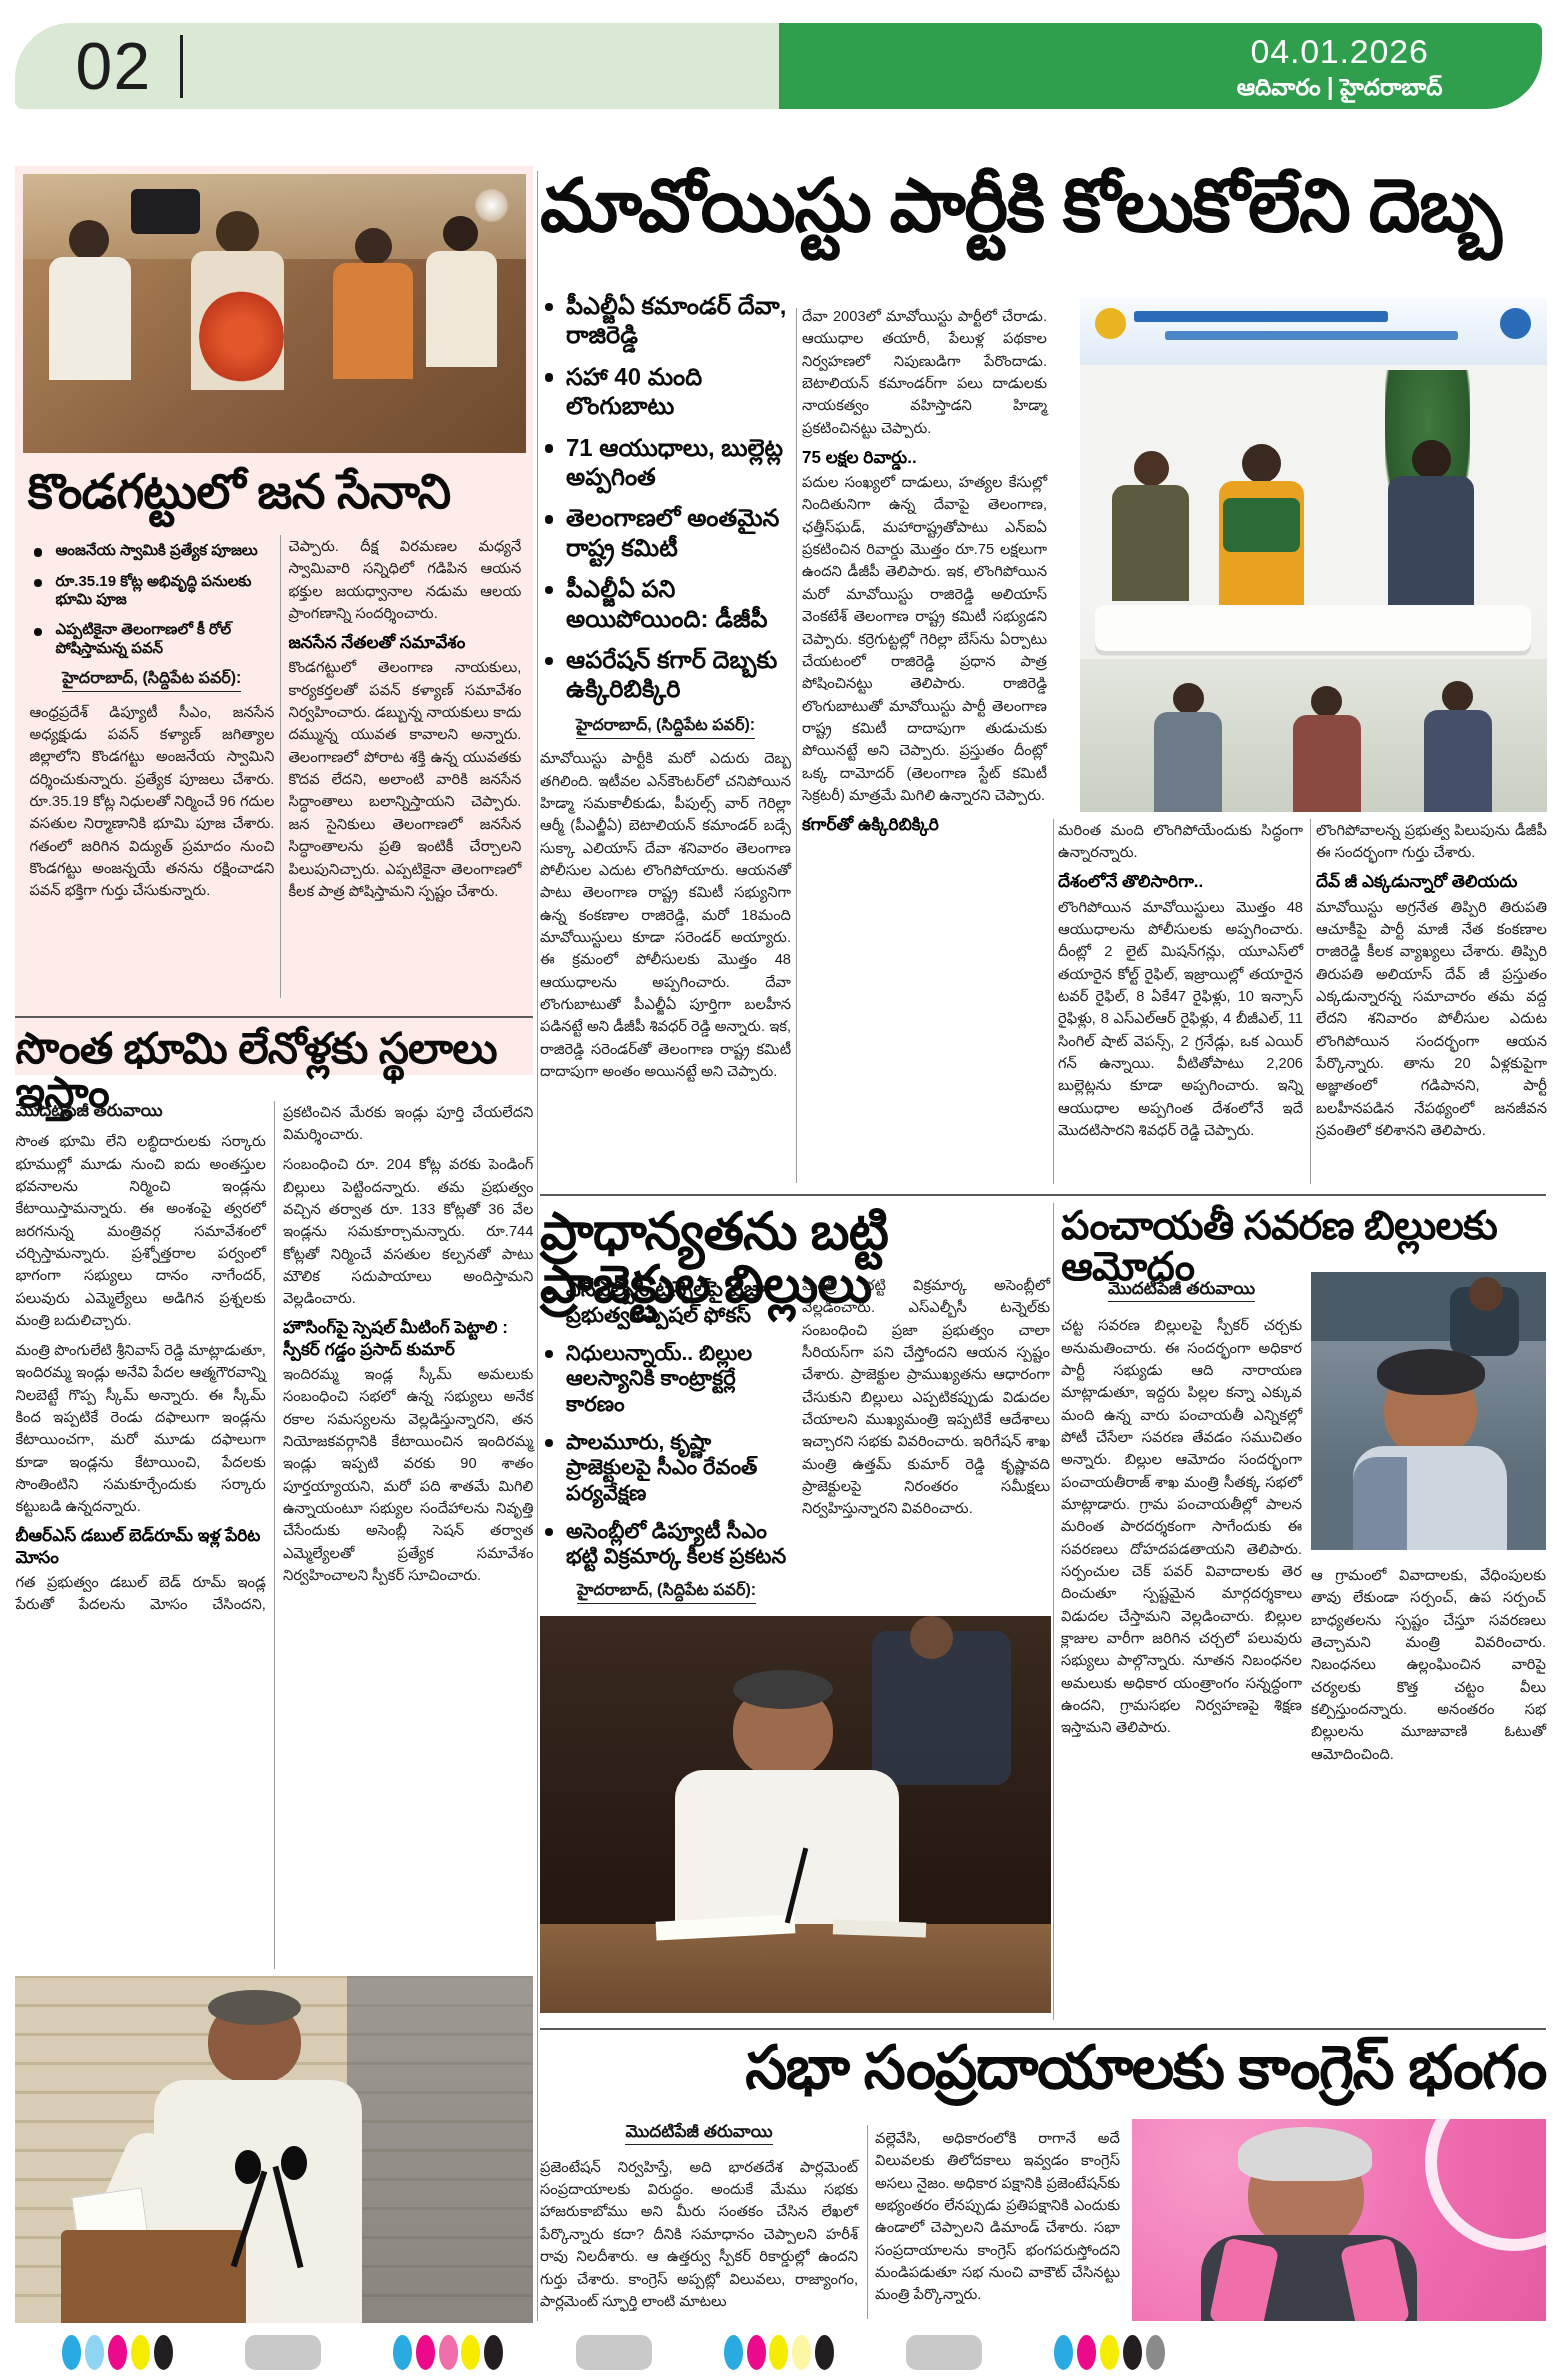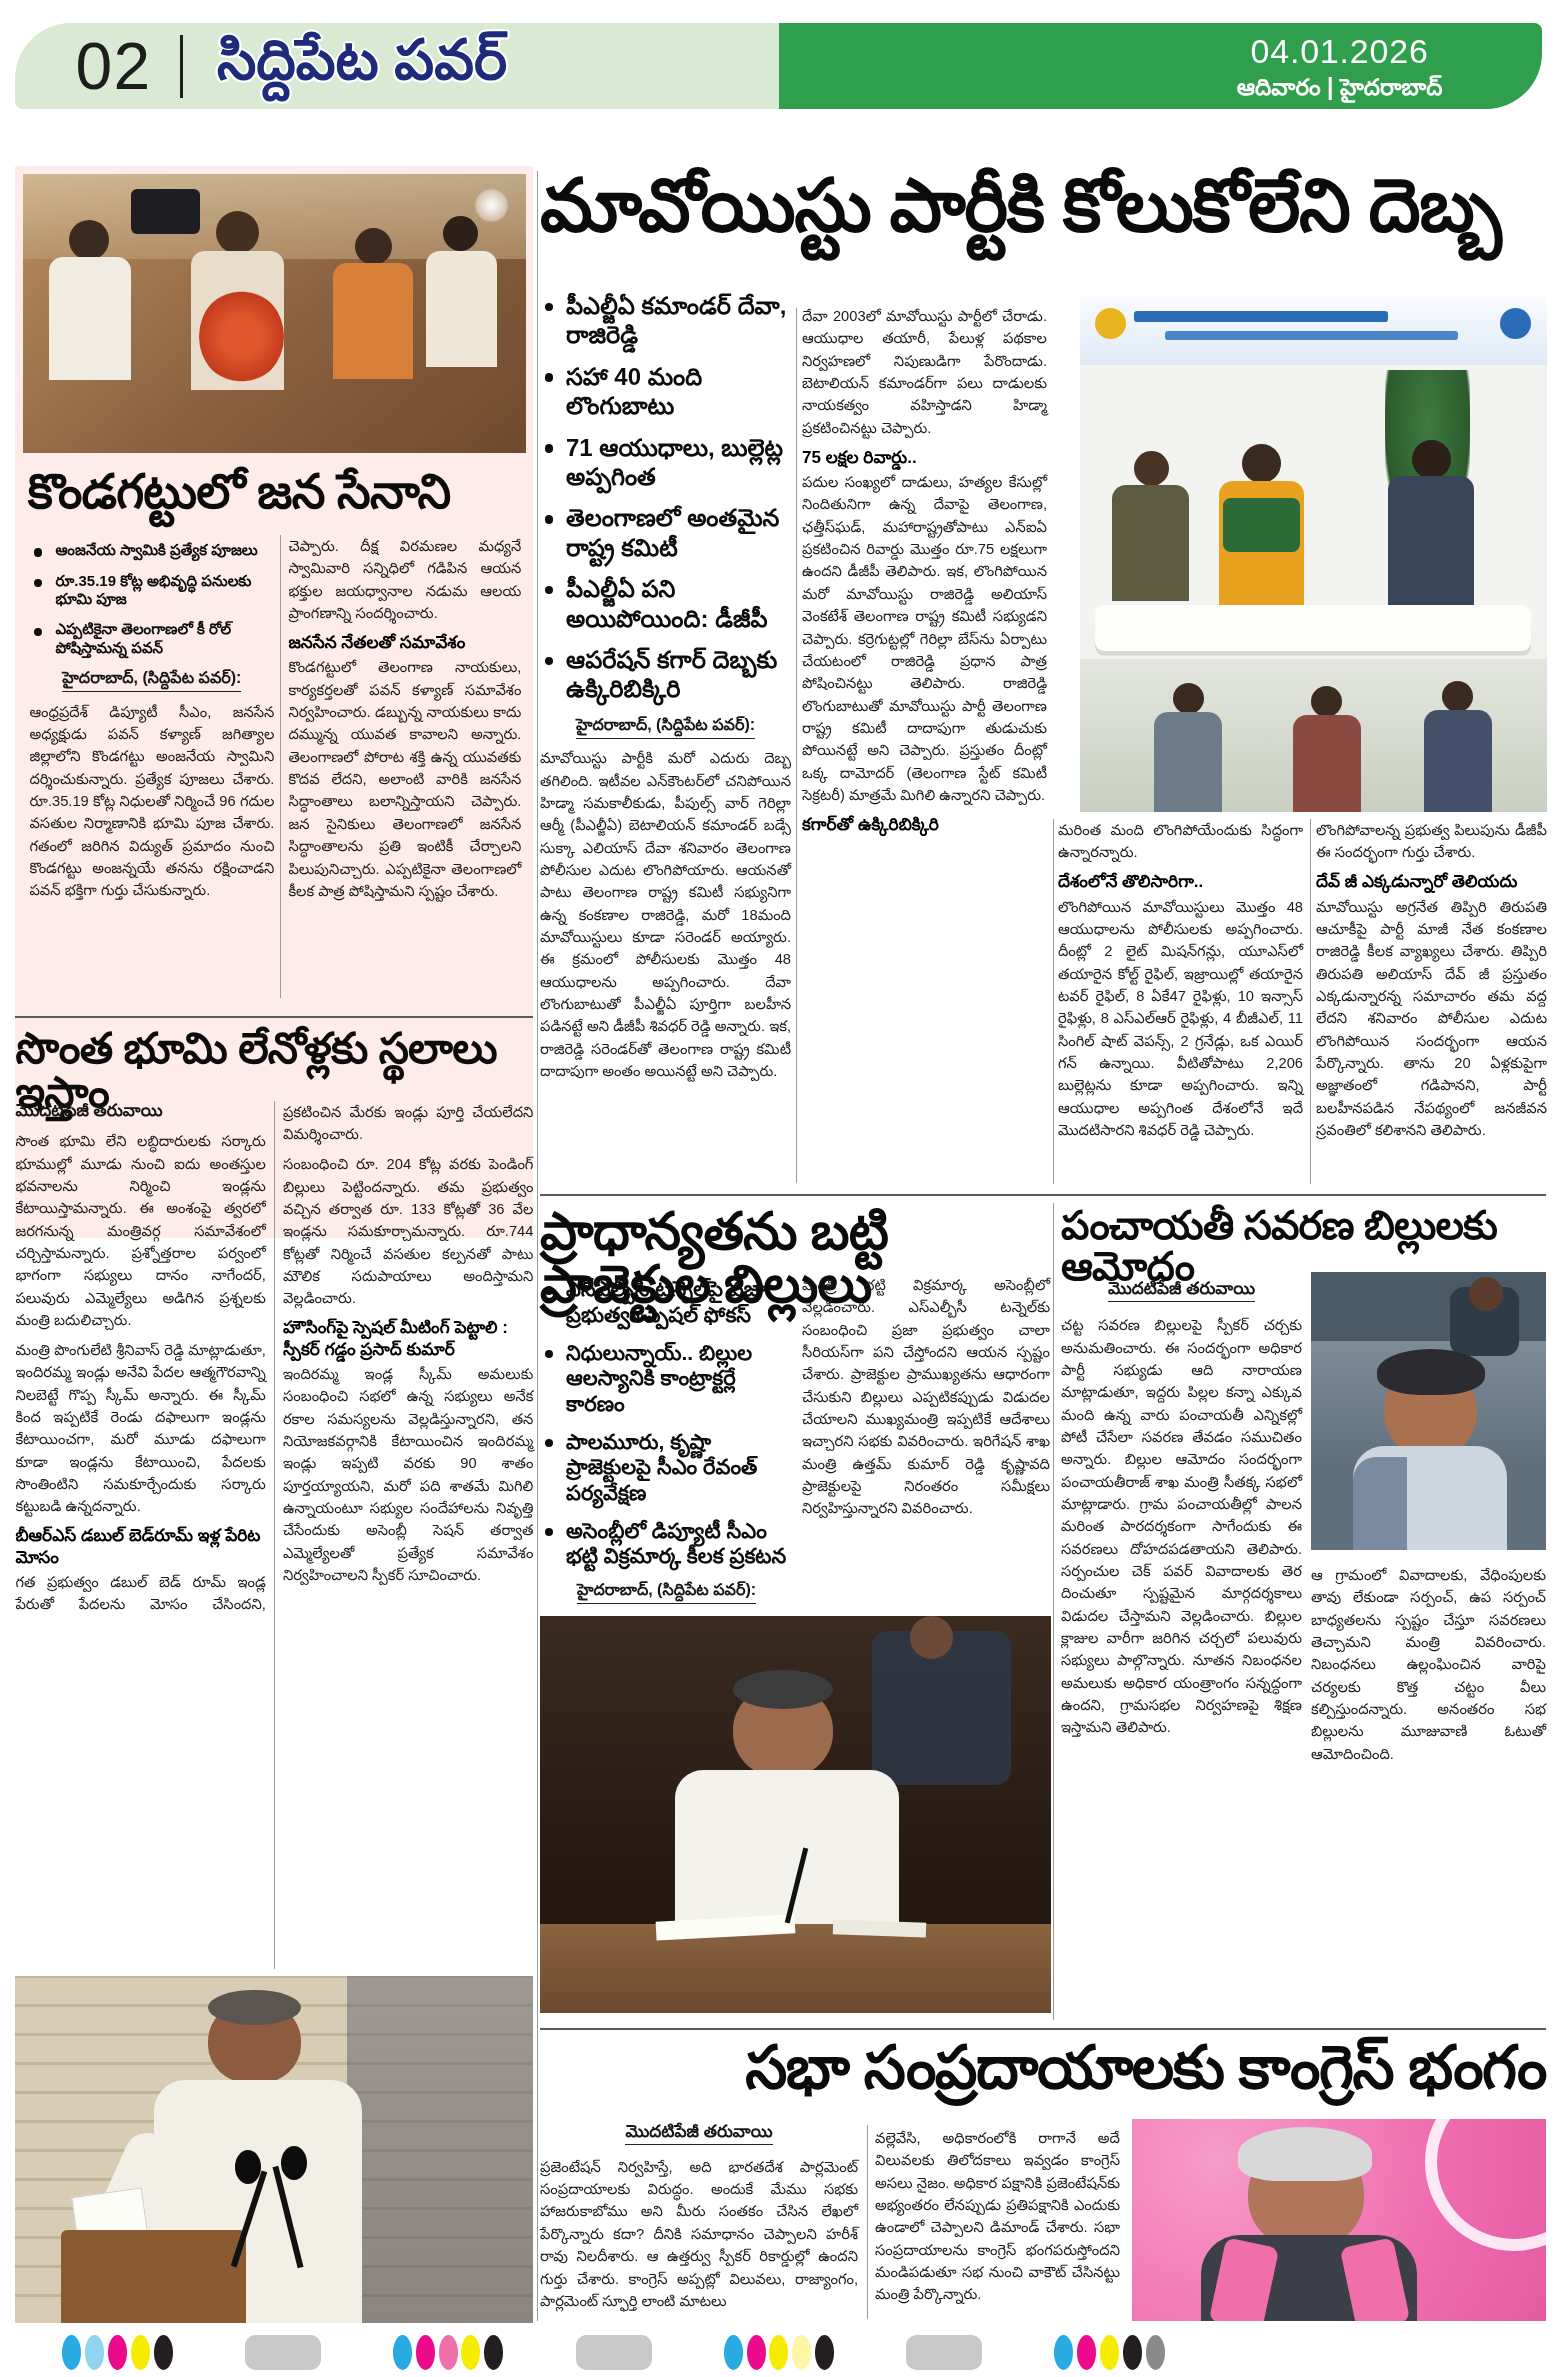--- a/index.html
+++ b/index.html
@@ -50,29 +50,28 @@
 <body>
 
 <div class="page">
 
   <div class="hdr">
     <div class="hdr-half hdr-left" style="background: rgb(217, 233, 211);"></div>
     <div class="hdr-half hdr-right" style="background: rgb(47, 158, 77);"></div>
     <div class="hdr-content">
       <div class="pagenum">02</div>
       <div class="hdr-bar"></div>
-      <div class="masthead">సిద్దిపేట పవర్</div>
     </div>
     <div class="hdr-date">
       <div class="d1">04.01.2026</div>
       <div class="d2">ఆదివారం | హైదరాబాద్</div>
     </div>
   </div>
 
-  <div class="abs" style="left: 15.4px; top: 166px; width: 518px; height: 1072px; background: rgb(253, 236, 234);">
+  <div class="abs" style="left: 15.4px; top: 166px; width: 518px; height: 909px; background: rgb(253, 236, 234);">
 
     <div class="photo" style="left:7.7px;top:7.7px;width:503px;height:279px;background:linear-gradient(140deg,#b98d5f,#8a6140 55%,#6e4a2e);">
       <div class="abs" style="left:0;top:0;width:503px;height:85px;background:linear-gradient(#d9c9a8,#b99a72);opacity:.7;"></div>
       <div class="head" style="left:46px;top:46px;width:40px;height:40px;"></div>
       <div class="torso" style="left:26px;top:83px;width:82px;height:123px;background:#f1ece2;"></div>
       <div class="head" style="left:193px;top:37px;width:43px;height:43px;background:#43301f;"></div>
       <div class="torso" style="left:168px;top:77px;width:93px;height:139px;background:#e8dccb;"></div>
       <div class="abs" style="left:176px;top:116px;width:85px;height:93px;border-radius:50%;background:radial-gradient(circle,#e2562b 30%,#c23b1c 70%,transparent 72%);"></div>
       <div class="head" style="left:332px;top:54px;width:37px;height:37px;"></div>
       <div class="torso" style="left:310px;top:89px;width:80px;height:116px;background:#d8803a;"></div>

